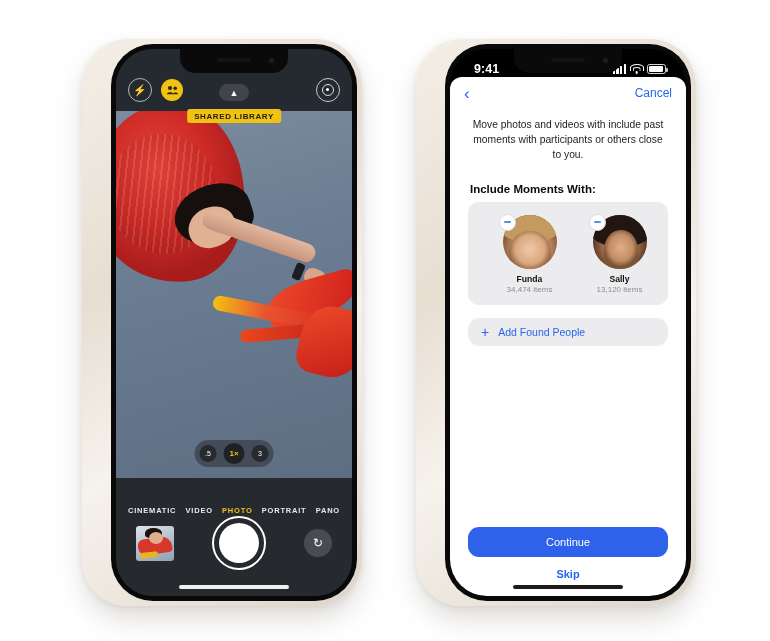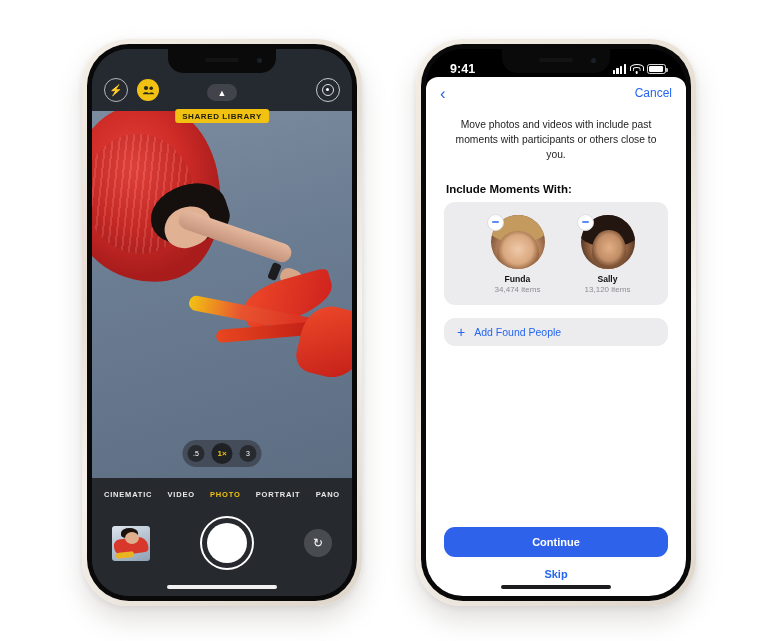--- a/index.html
+++ b/index.html
@@ -23,20 +23,21 @@
   }
   #phone-left{left:82px;top:39px;}
   #phone-right{left:416px;top:39px;}
 
   .bezel{
     position:absolute;inset:5px;
     border-radius:42px;
     background:#090909;
     padding:5px;
     box-sizing:border-box;
+    margin-left:24px;
   }
   .screen{
     position:absolute;inset:5px;
     border-radius:37px;
     overflow:hidden;
     background:#000;
   }
   .notch{
     position:absolute;top:0;left:50%;transform:translateX(-50%);
     width:108px;height:24px;
@@ -163,21 +164,21 @@
     background:rgba(35,37,40,.88);color:#fff;
     font-size:7px;display:flex;align-items:center;justify-content:center;
   }
   .zoom-pill.active{width:21px;height:21px;color:#f2c213;font-size:8px;font-weight:bold;background:rgba(30,32,34,.95);}
 
   .cam-bottom{
     flex:0 0 118px;background:#26292e;position:relative;
   }
   .mode-row{
     display:flex;justify-content:space-between;align-items:flex-end;
-    padding:12px 12px 0 12px;
+    padding:28px 12px 0 12px;
   }
   .mode{
     color:#e9e9e9;font-size:7.5px;letter-spacing:.8px;font-weight:600;
   }
   .mode.active{color:#f2c213;font-weight:bold;}
   .cam-controls{
     position:absolute;left:0;right:0;top:34px;height:62px;
     display:flex;align-items:center;justify-content:space-between;padding:0 20px;
     box-sizing:border-box;
   }
@@ -279,21 +280,21 @@
     height:28px;display:flex;align-items:center;padding:0 13px;
     box-sizing:border-box;gap:9px;
   }
   .add-plus{color:#2566f0;font-size:14px;line-height:1;}
   .add-label{color:#2566f0;font-size:10.5px;}
 
   .sheet-foot{padding:0 18px 16px 18px;box-sizing:border-box;}
   .continue-btn{
     background:#2f62eb;color:#fff;border-radius:11px;
     height:30px;display:flex;align-items:center;justify-content:center;
-    font-size:11px;font-weight:bold;
+    font-size:11px;font-weight:normal;
   }
   .skip-btn{
     margin-top:11px;text-align:center;color:#2566f0;font-size:11px;font-weight:bold;
   }
 </style>
 </head>
 <body>
 
 <div class="phone" id="phone-left">
   <div class="bezel">

